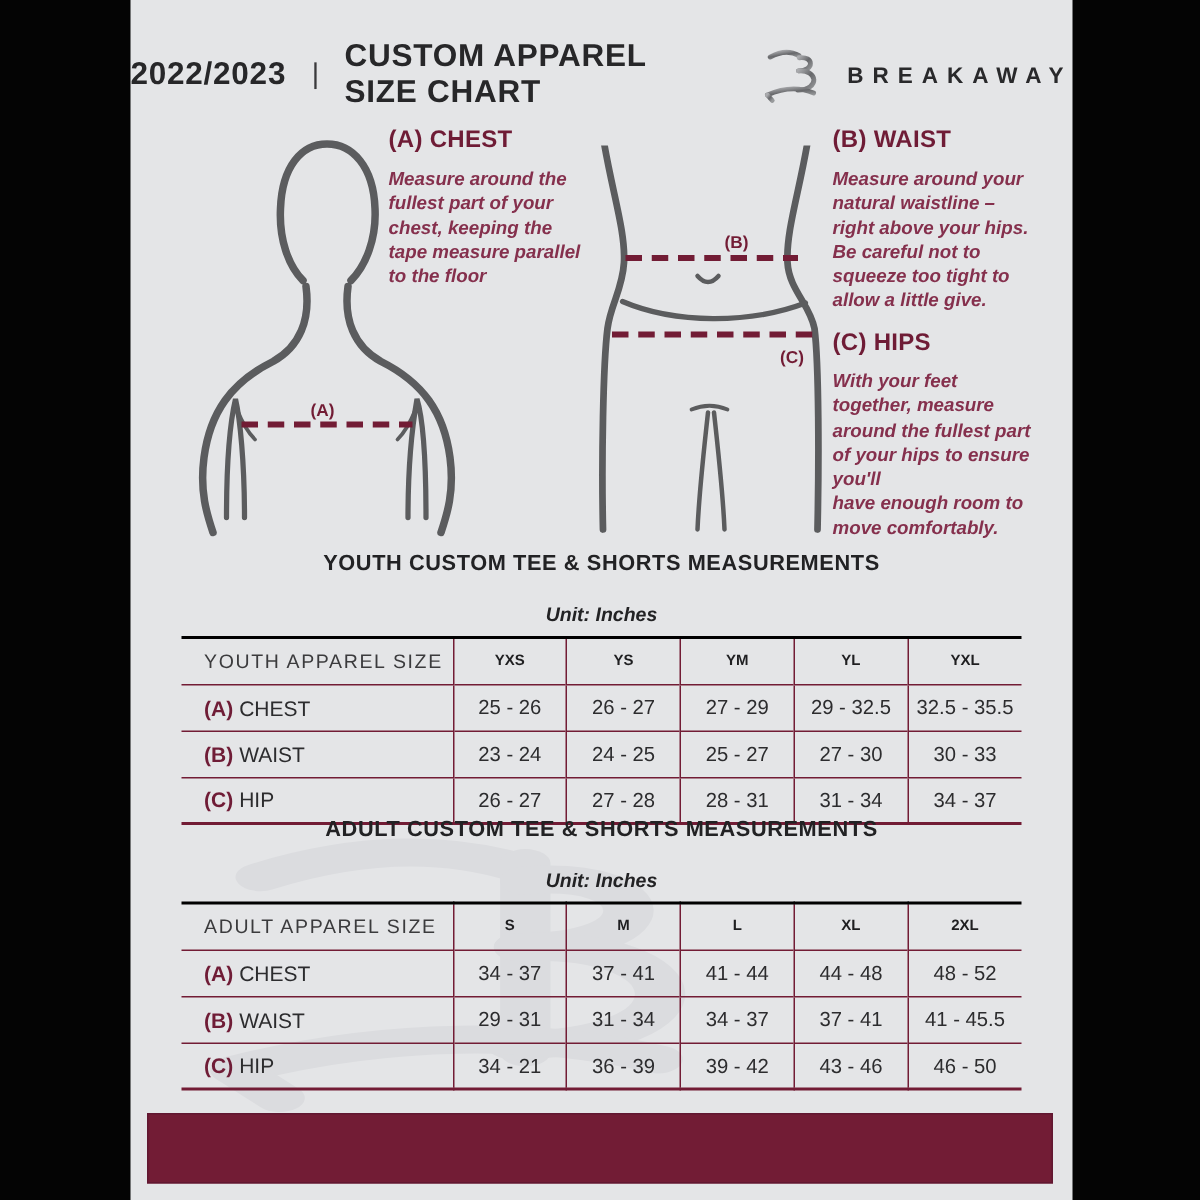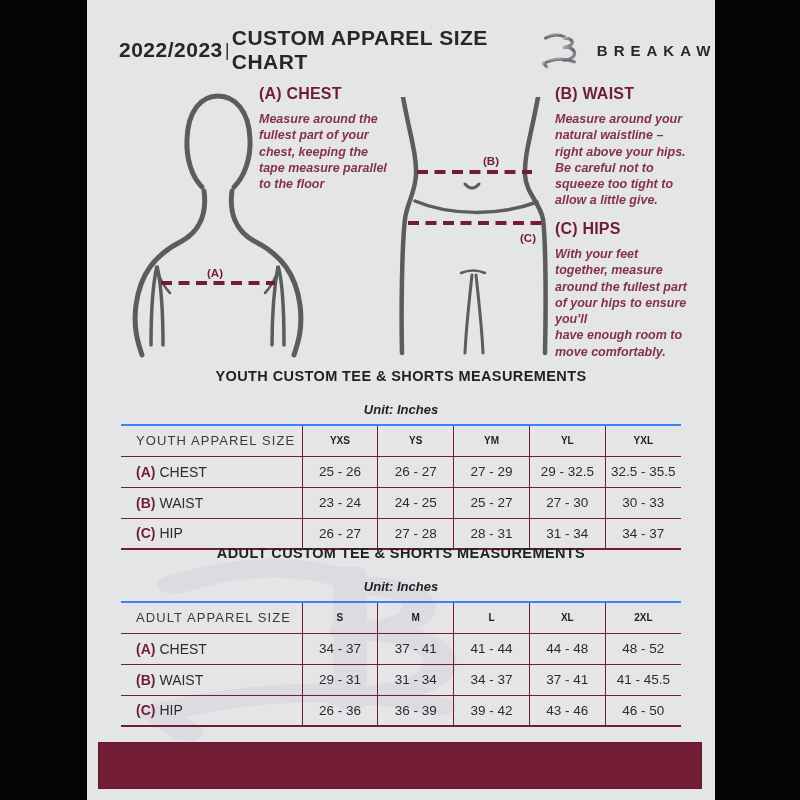--- a/index.html
+++ b/index.html
@@ -3,39 +3,39 @@
 <meta charset="utf-8">
 <style>
   * { margin:0; padding:0; box-sizing:border-box; }
   html,body { width:800px; height:800px; }
   body { font-family:"Liberation Sans", sans-serif; background:#040404; }
   .stage { position:relative; width:800px; height:800px; background:#040404; overflow:hidden; }
   .doc { position:absolute; left:87px; top:0; width:628px; height:800px; background:#e4e5e7; overflow:hidden; }
 
   
   .doc-header { position:absolute; top:0; left:0; width:100%; height:82px;
-    display:flex; align-items:center; justify-content:flex-end; padding-top:18px; z-index:2;margin-left:32px; }
+    display:flex; align-items:center; justify-content:flex-end; padding-top:18px; gap:15px; z-index:2; }
   .hdr-year, .hdr-title { font-size:21px; font-weight:700; color:#272729; letter-spacing:.5px; font-stretch:condensed; }
   .hdr-pipe { font-size:19px; font-weight:300; color:#3a3a3c; padding:0 2px; }
   .brand-wrap { display:flex; align-items:center; gap:12px; margin-left:10px; }
   .brand-name { font-size:15px; font-weight:700; color:#29292b; letter-spacing:6px; }
 
   
   .figures { position:absolute; top:83px; left:0; width:100%; height:292px; z-index:2; }
   .fig { position:absolute; }
   .guide-text { position:absolute; }
   .guide-heading { font-size:16px; font-weight:800; color:#6f1c36; margin-bottom:8px; letter-spacing:.2px; }
   .guide-body { font-size:12.5px; font-style:italic; font-weight:700; color:#85304d; line-height:16.3px; white-space:pre-line; }
 
   
   .tbl-block { position:absolute; left:0; width:100%; z-index:2; }
   .tbl-title { text-align:center; font-size:14.5px; font-weight:700; color:#222224; letter-spacing:.4px; }
   .tbl-unit { text-align:center; font-size:13px; font-style:italic; font-weight:600; color:#222224; margin-top:18px; }
   table.size-table { width:560px; margin:7px auto 12px; border-collapse:collapse; table-layout:fixed;
-    border-top:2px solid #3b82f6; border-bottom:2px solid #721c35; background:transparent; }
+    border-top:2px solid #000000; border-bottom:2px solid #721c35; background:transparent; }
   .size-table col.c0 { width:181px; }
   .size-table col.cn { width:75.8px; }
   .size-table th, .size-table td { height:31px; text-align:center; vertical-align:middle;
     border-left:1.5px solid #721c35; font-size:13.5px; color:#2c2c2e; }
   .size-table th:first-child, .size-table td:first-child { border-left:none; text-align:left; padding-left:15px; }
   .size-table thead th { font-weight:700; font-size:10px; color:#1f1f21; }
   .size-table thead th:first-child { font-weight:400; font-size:13px; letter-spacing:1.1px; color:#3b3b3d; }
   .size-table tbody td { border-top:1px solid #721c35; }
   .size-table td:first-child { font-size:14px; }
   .rk { color:#6f1c36; font-weight:800; margin-right:4px; }
@@ -241,21 +241,21 @@
           <tr>
             <td><span class="rk">(B)</span><span>WAIST</span></td>
             <td>29 - 31</td>
             <td>31 - 34</td>
             <td>34 - 37</td>
             <td>37 - 41</td>
             <td>41 - 45.5</td>
           </tr>
           <tr>
             <td><span class="rk">(C)</span><span>HIP</span></td>
-            <td>26 - 36</td>
+            <td>34 - 21</td>
             <td>36 - 39</td>
             <td>39 - 42</td>
             <td>43 - 46</td>
             <td>46 - 50</td>
           </tr>
         </tbody>
       </table>
     </div>
 
     <div class="footer-bar"></div>

